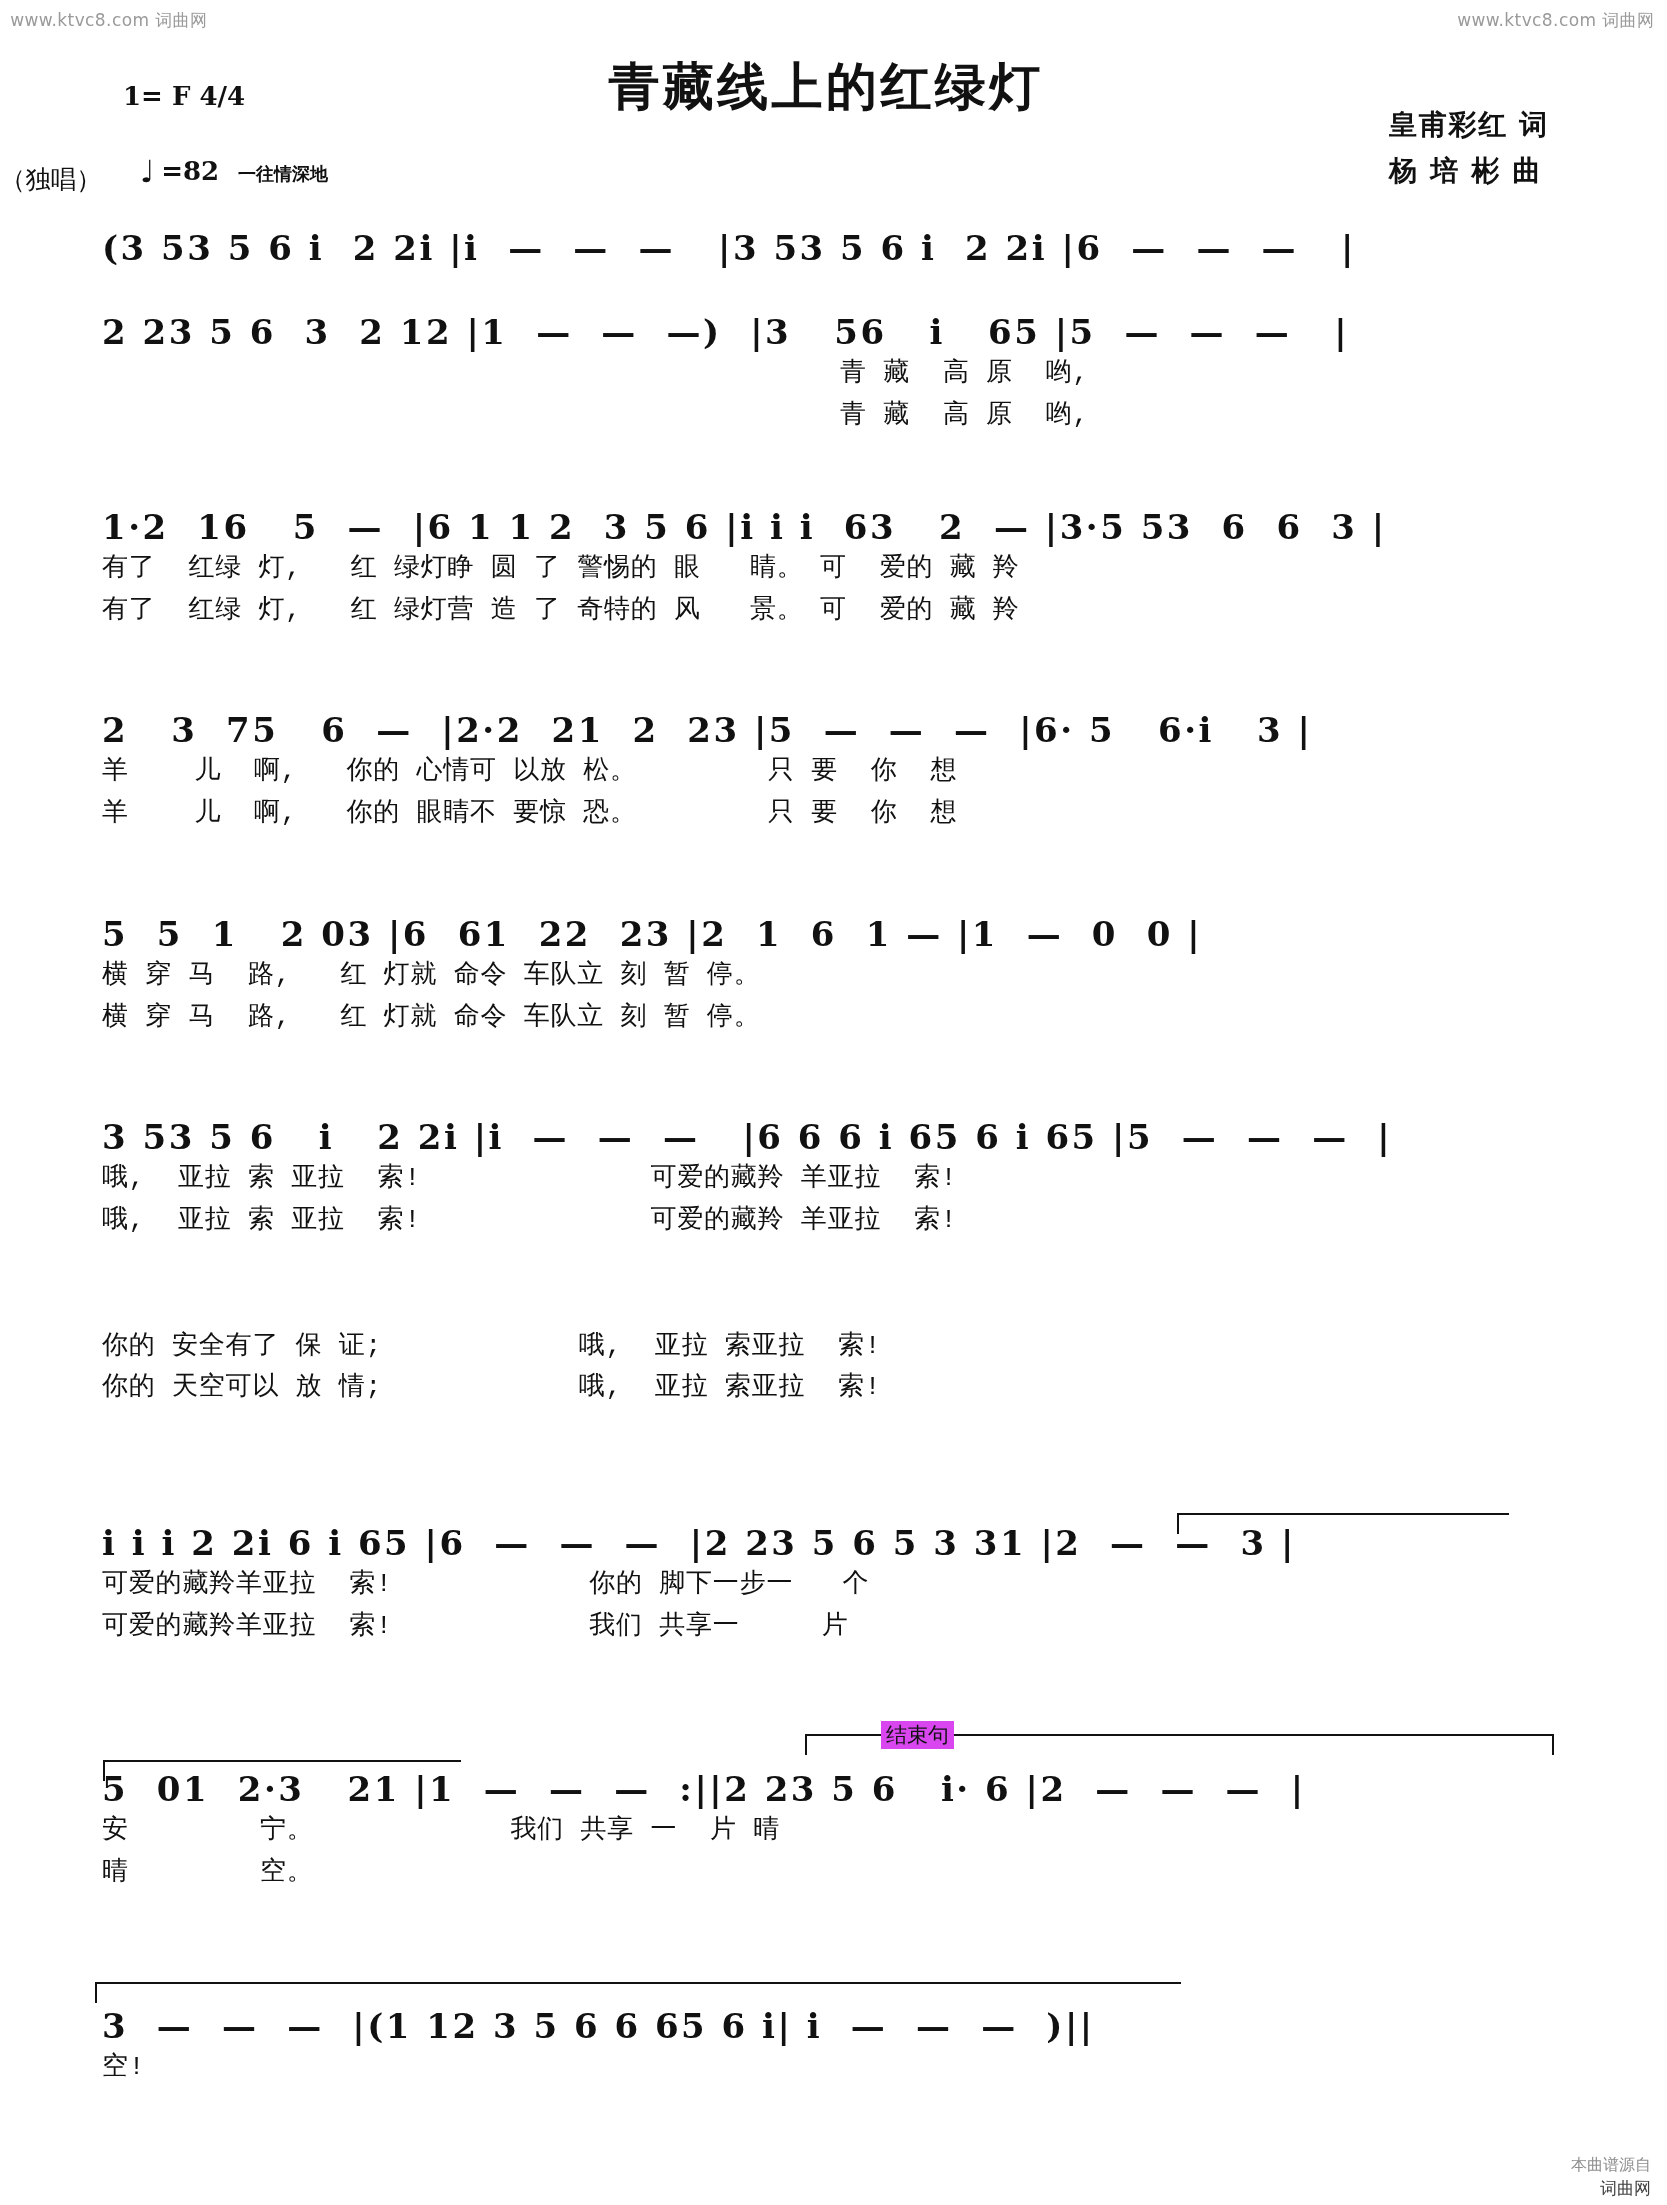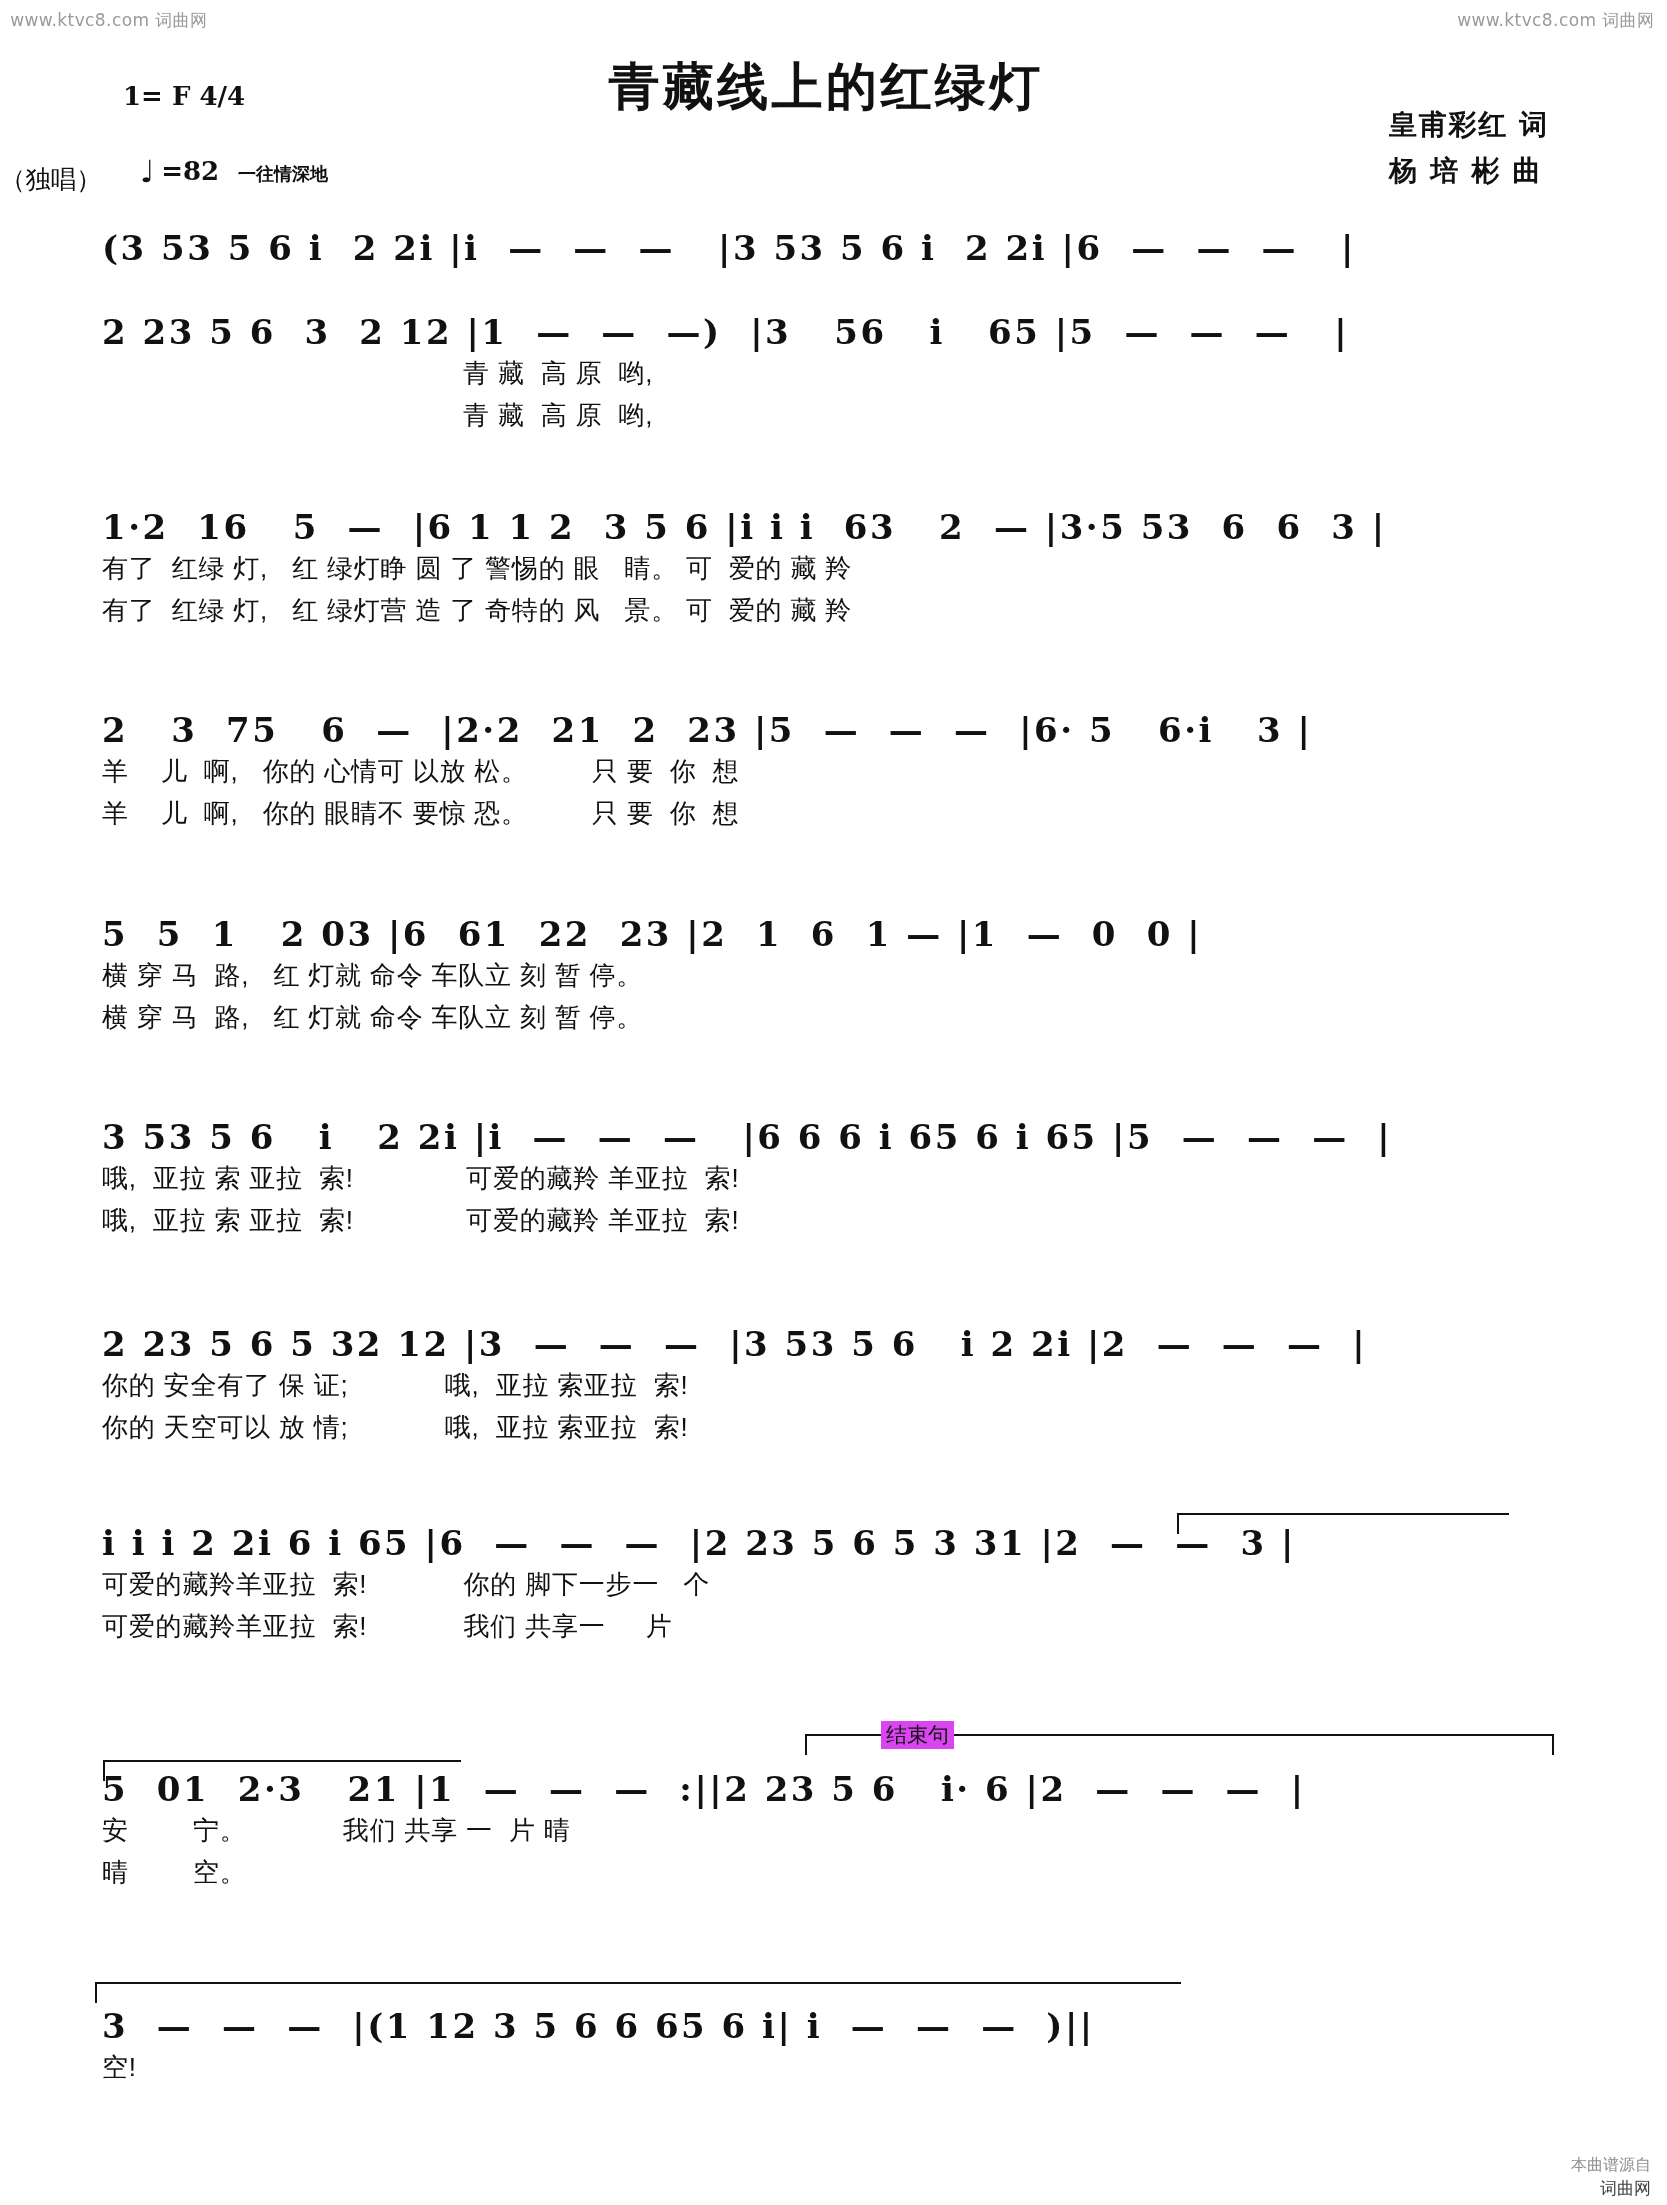--- a/index.html
+++ b/index.html
@@ -122,21 +122,21 @@
   }
   .music-line {
     font-family: "DejaVu Serif", "Liberation Serif", serif;
     font-weight: bold;
     font-size: 34px;
     letter-spacing: 2.5px;
     white-space: pre;
     line-height: 1.15;
   }
   .lyric-line {
-    font-family: Liberation Sans, sans-serif;
+    font-family: Liberation Mono, monospace;
     font-size: 26px;
     letter-spacing: 0.8px;
     white-space: pre;
     line-height: 1.45;
     margin-top: 3.4px;
   }
   .ending-bracket {
     position: absolute;
     border-top: 2.5px solid #111;
     border-left: 2.5px solid #111;
@@ -206,21 +206,20 @@
     <div class="lyric-line">横 穿 马  路,   红 灯就 命令 车队立 刻 暂 停。</div>
   </div>
 
   <div class="system" style="top:1118px;">
     <div class="music-line">3 53 5 6   i   2 2i |i  —  —  —   |6 6 6 i 65 6 i 65 |5  —  —  —  |</div>
     <div class="lyric-line">哦,  亚拉 索 亚拉  索!              可爱的藏羚 羊亚拉  索!</div>
     <div class="lyric-line">哦,  亚拉 索 亚拉  索!              可爱的藏羚 羊亚拉  索!</div>
   </div>
 
   <div class="system" style="top:1325px;">
-    <div class="music-line">2 23 5 6 5 32 12 |3  —  —  —  |3 53 5 6   i 2 2i |2  —  —  —  |</div>
     <div class="lyric-line">你的 安全有了 保 证;            哦,  亚拉 索亚拉  索!</div>
     <div class="lyric-line">你的 天空可以 放 情;            哦,  亚拉 索亚拉  索!</div>
   </div>
 
   <div class="system" style="top:1524px;">
     <div class="music-line">i i i 2 2i 6 i 65 |6  —  —  —  |2 23 5 6 5 3 31 |2  —  —  3 |</div>
     <div class="lyric-line">可爱的藏羚羊亚拉  索!            你的 脚下一步一   个</div>
     <div class="lyric-line">可爱的藏羚羊亚拉  索!            我们 共享一     片</div>
   </div>
 

